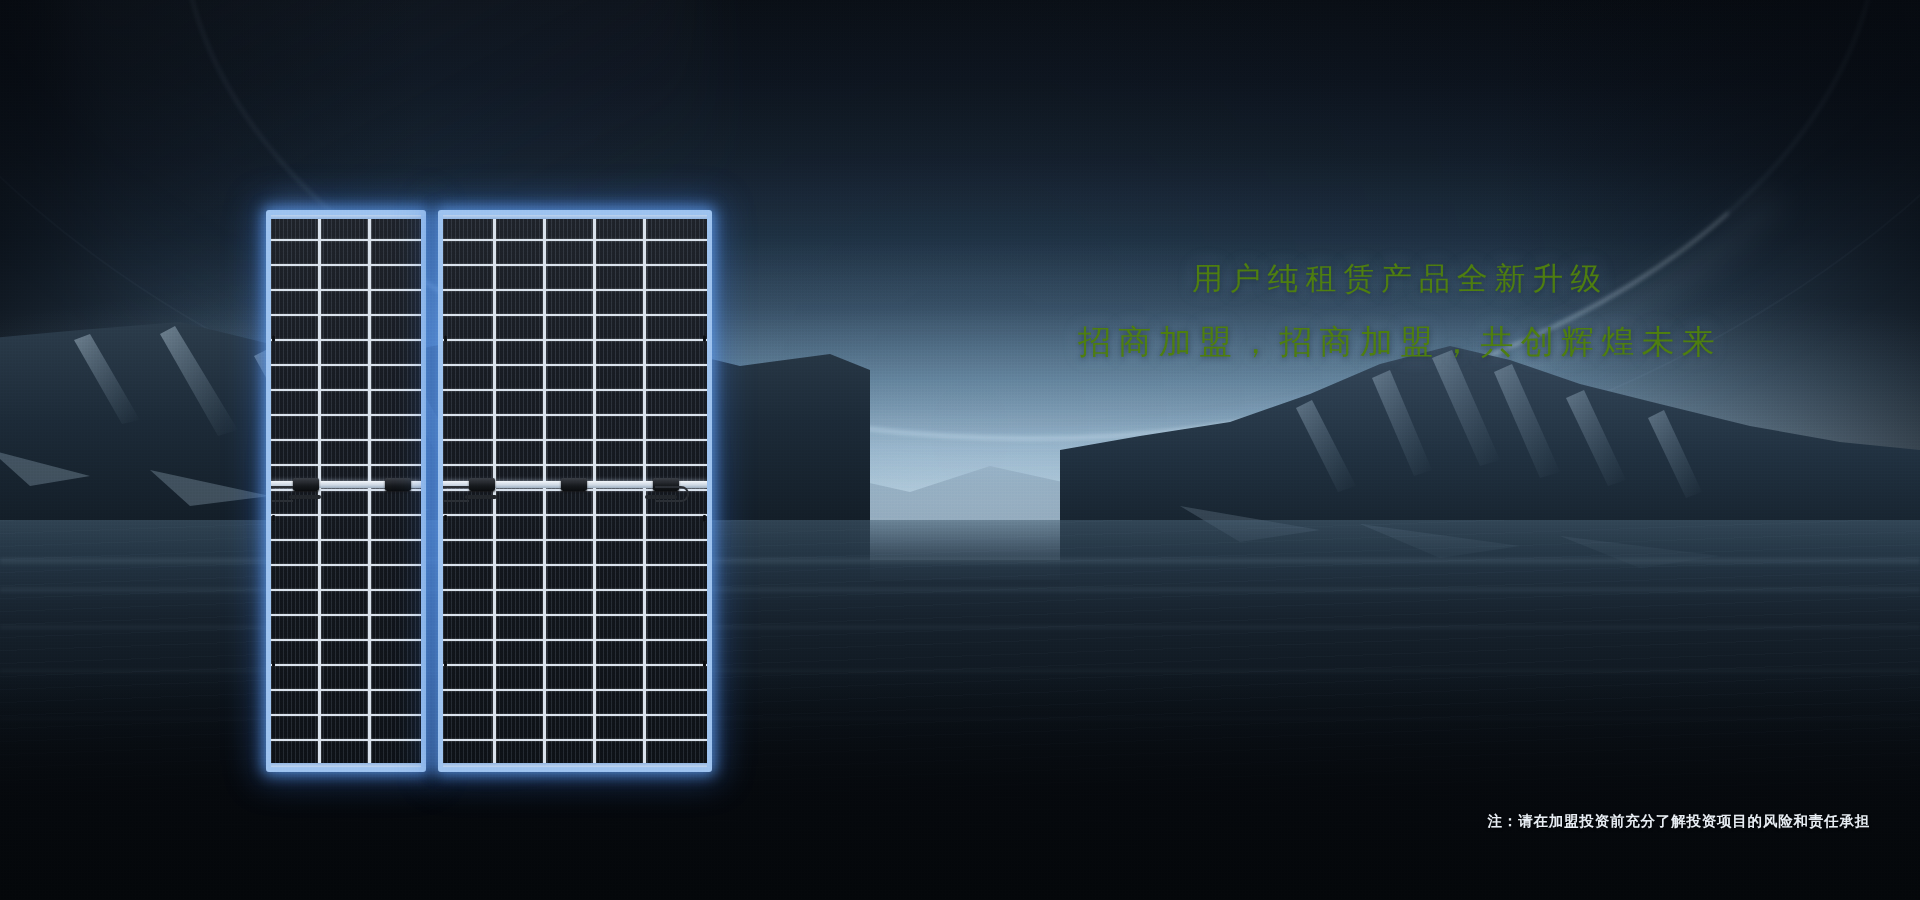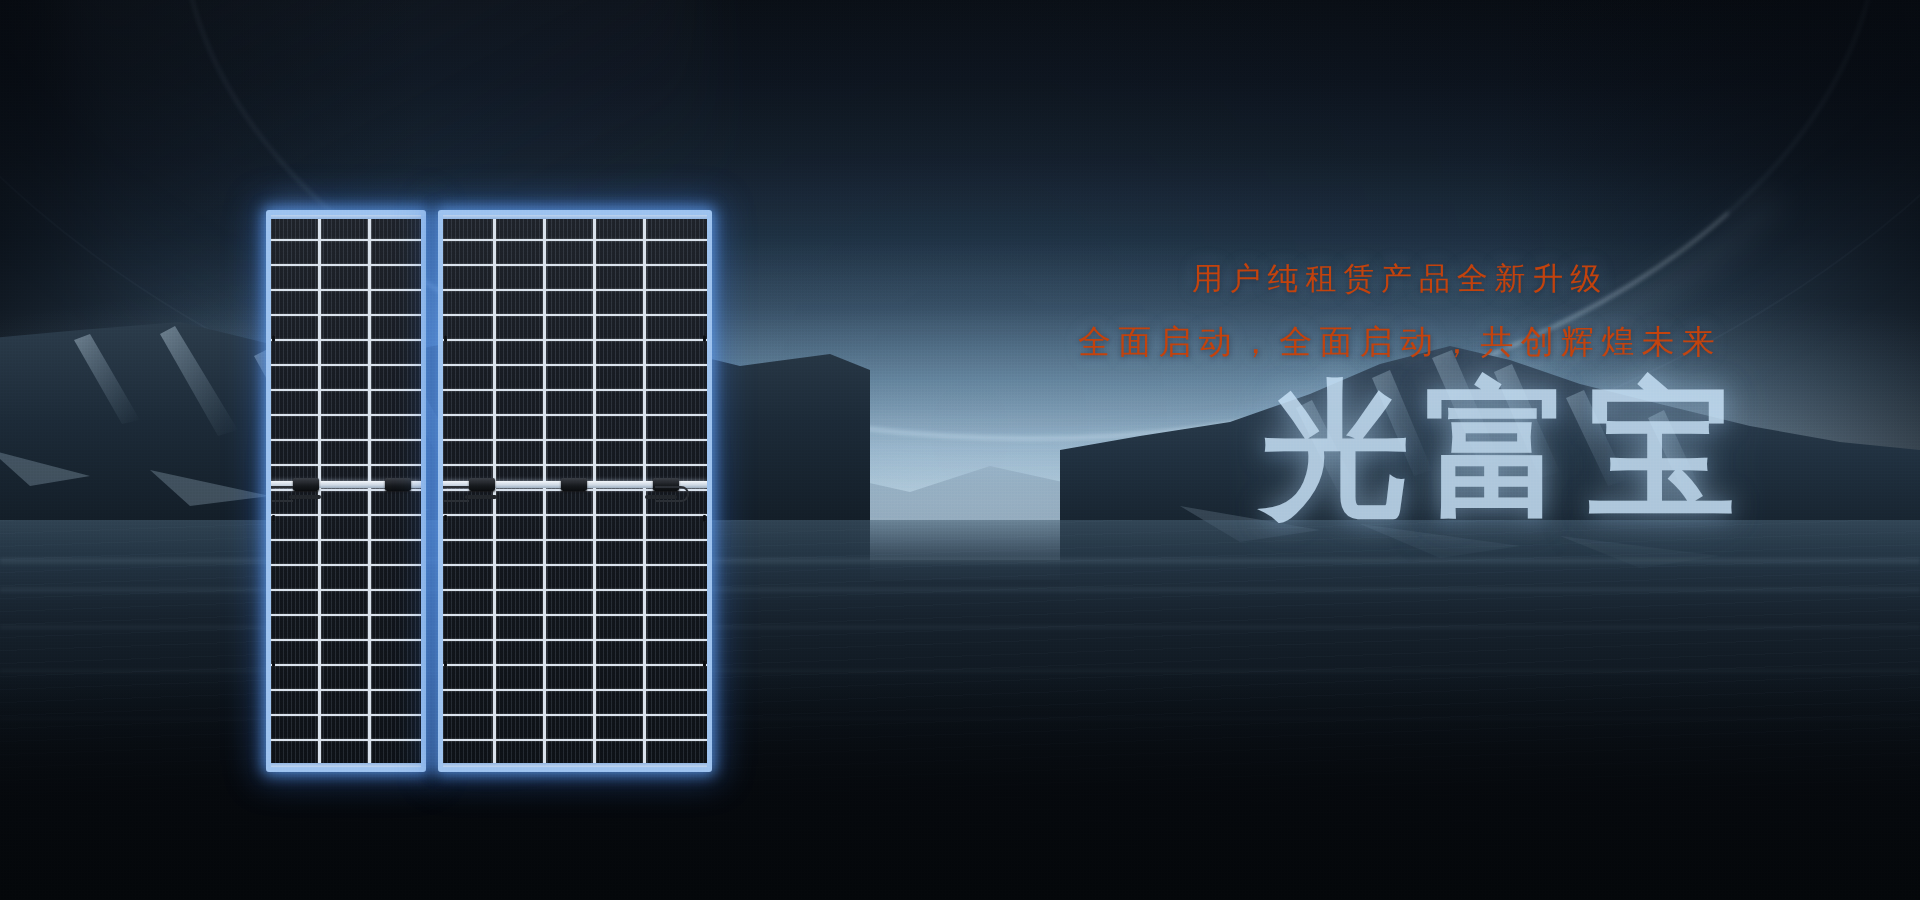--- a/index.html
+++ b/index.html
@@ -204,21 +204,21 @@
     border-radius:2px;
   }
 
   
   #copy { position:absolute; right:0; top:0; width:1200px; height:900px; }
 
   .headline {
     position:absolute;
     width:100%;
     text-align:center;
-    color:#c2410c;
+    color:#4d7c0f;
     font-weight:400;
     letter-spacing:.22em;
     text-shadow:0 1px 6px rgba(10,25,45,.65), 0 0 18px rgba(160,200,235,.35);
     white-space:nowrap;
   }
   #headline-1 { top:258px; right:160px; width:720px; font-size:31px; }
   #headline-2 { top:320px; right:130px; width:780px; font-size:33px; }
 
   #brand {
     position:absolute;
@@ -445,21 +445,21 @@
       <div class="frame-hole" style="right:1px;  top:300px;"></div>
       <div class="frame-hole" style="right:1px;  top:445px;"></div>
       <div class="frame-top-rail"></div>
       <div class="frame-bottom-rail"></div>
     </div>
   </div>
 
   <div id="copy">
     <div class="headline" id="headline-1">用户纯租赁产品全新升级</div>
 
-    <div class="headline" id="headline-2">全面启动，全面启动，共创辉煌未来</div>
-
-    <div id="brand">光富宝</div>
-
-
+    <div class="headline" id="headline-2">招商加盟，招商加盟，共创辉煌未来</div>
+
+
+
+    <div id="disclaimer">注：请在加盟投资前充分了解投资项目的风险和责任承担</div>
   </div>
 
   <div class="noise"></div>
 </div>
 
 </body></html>

